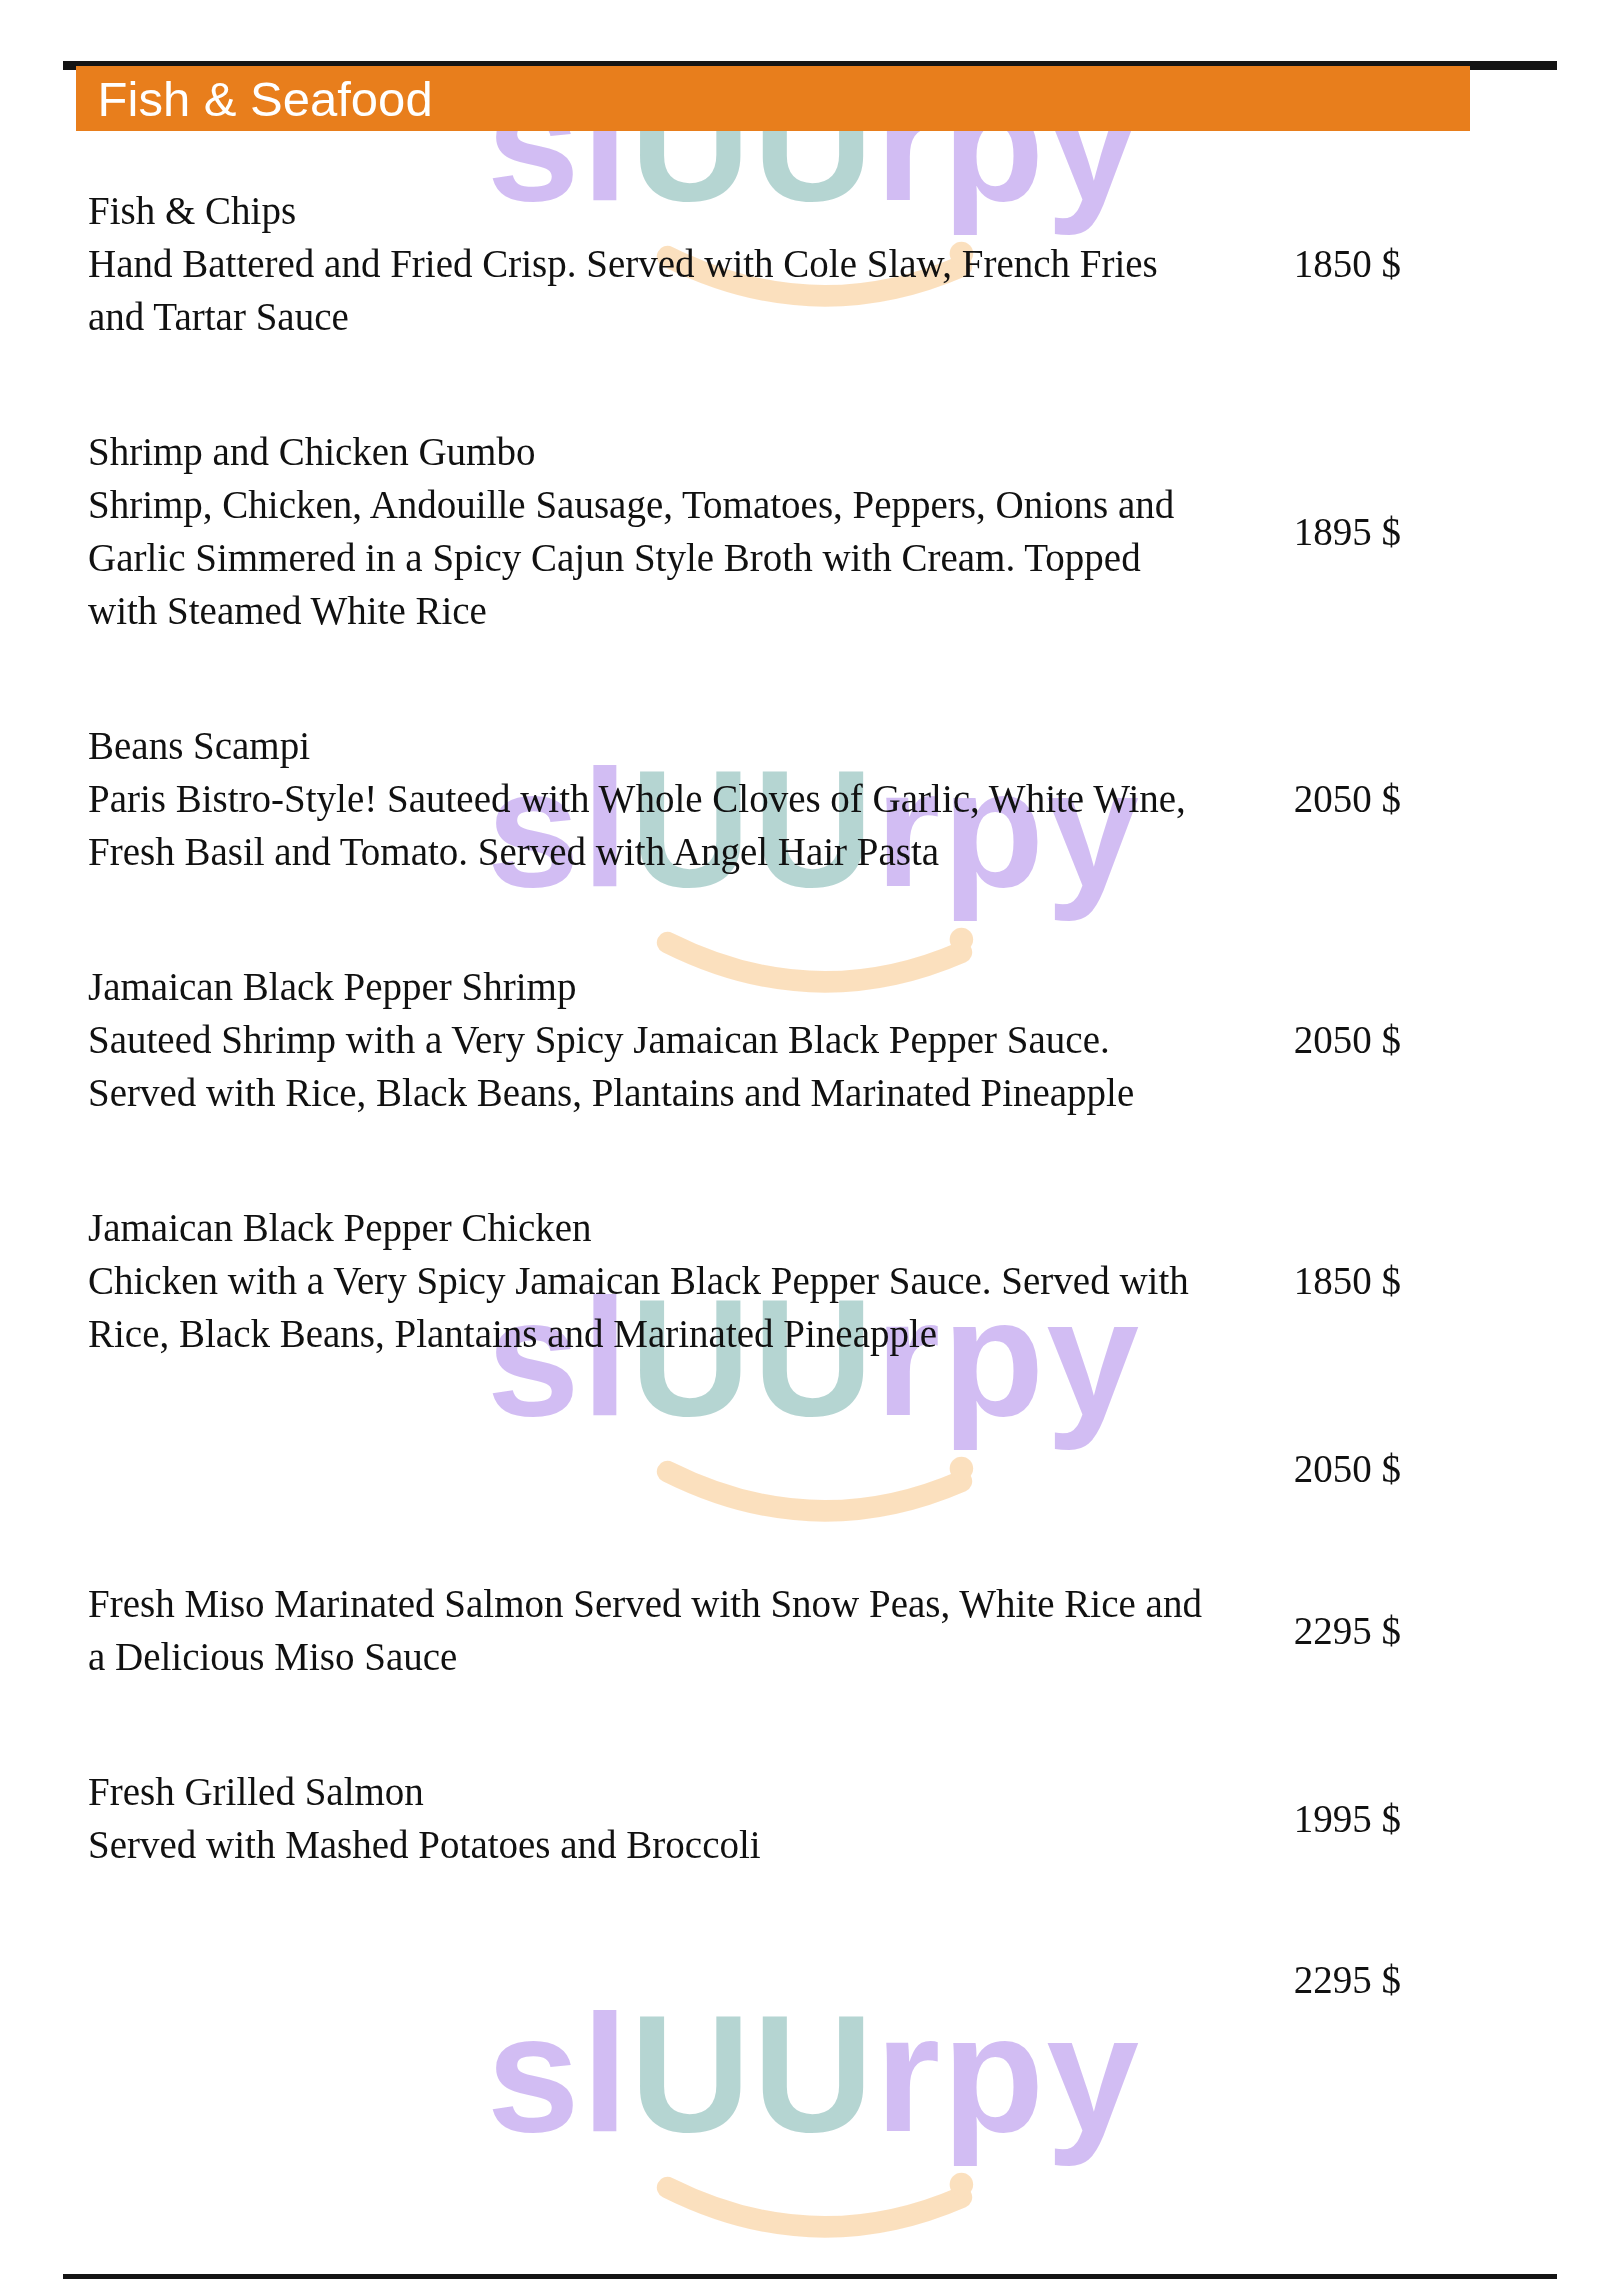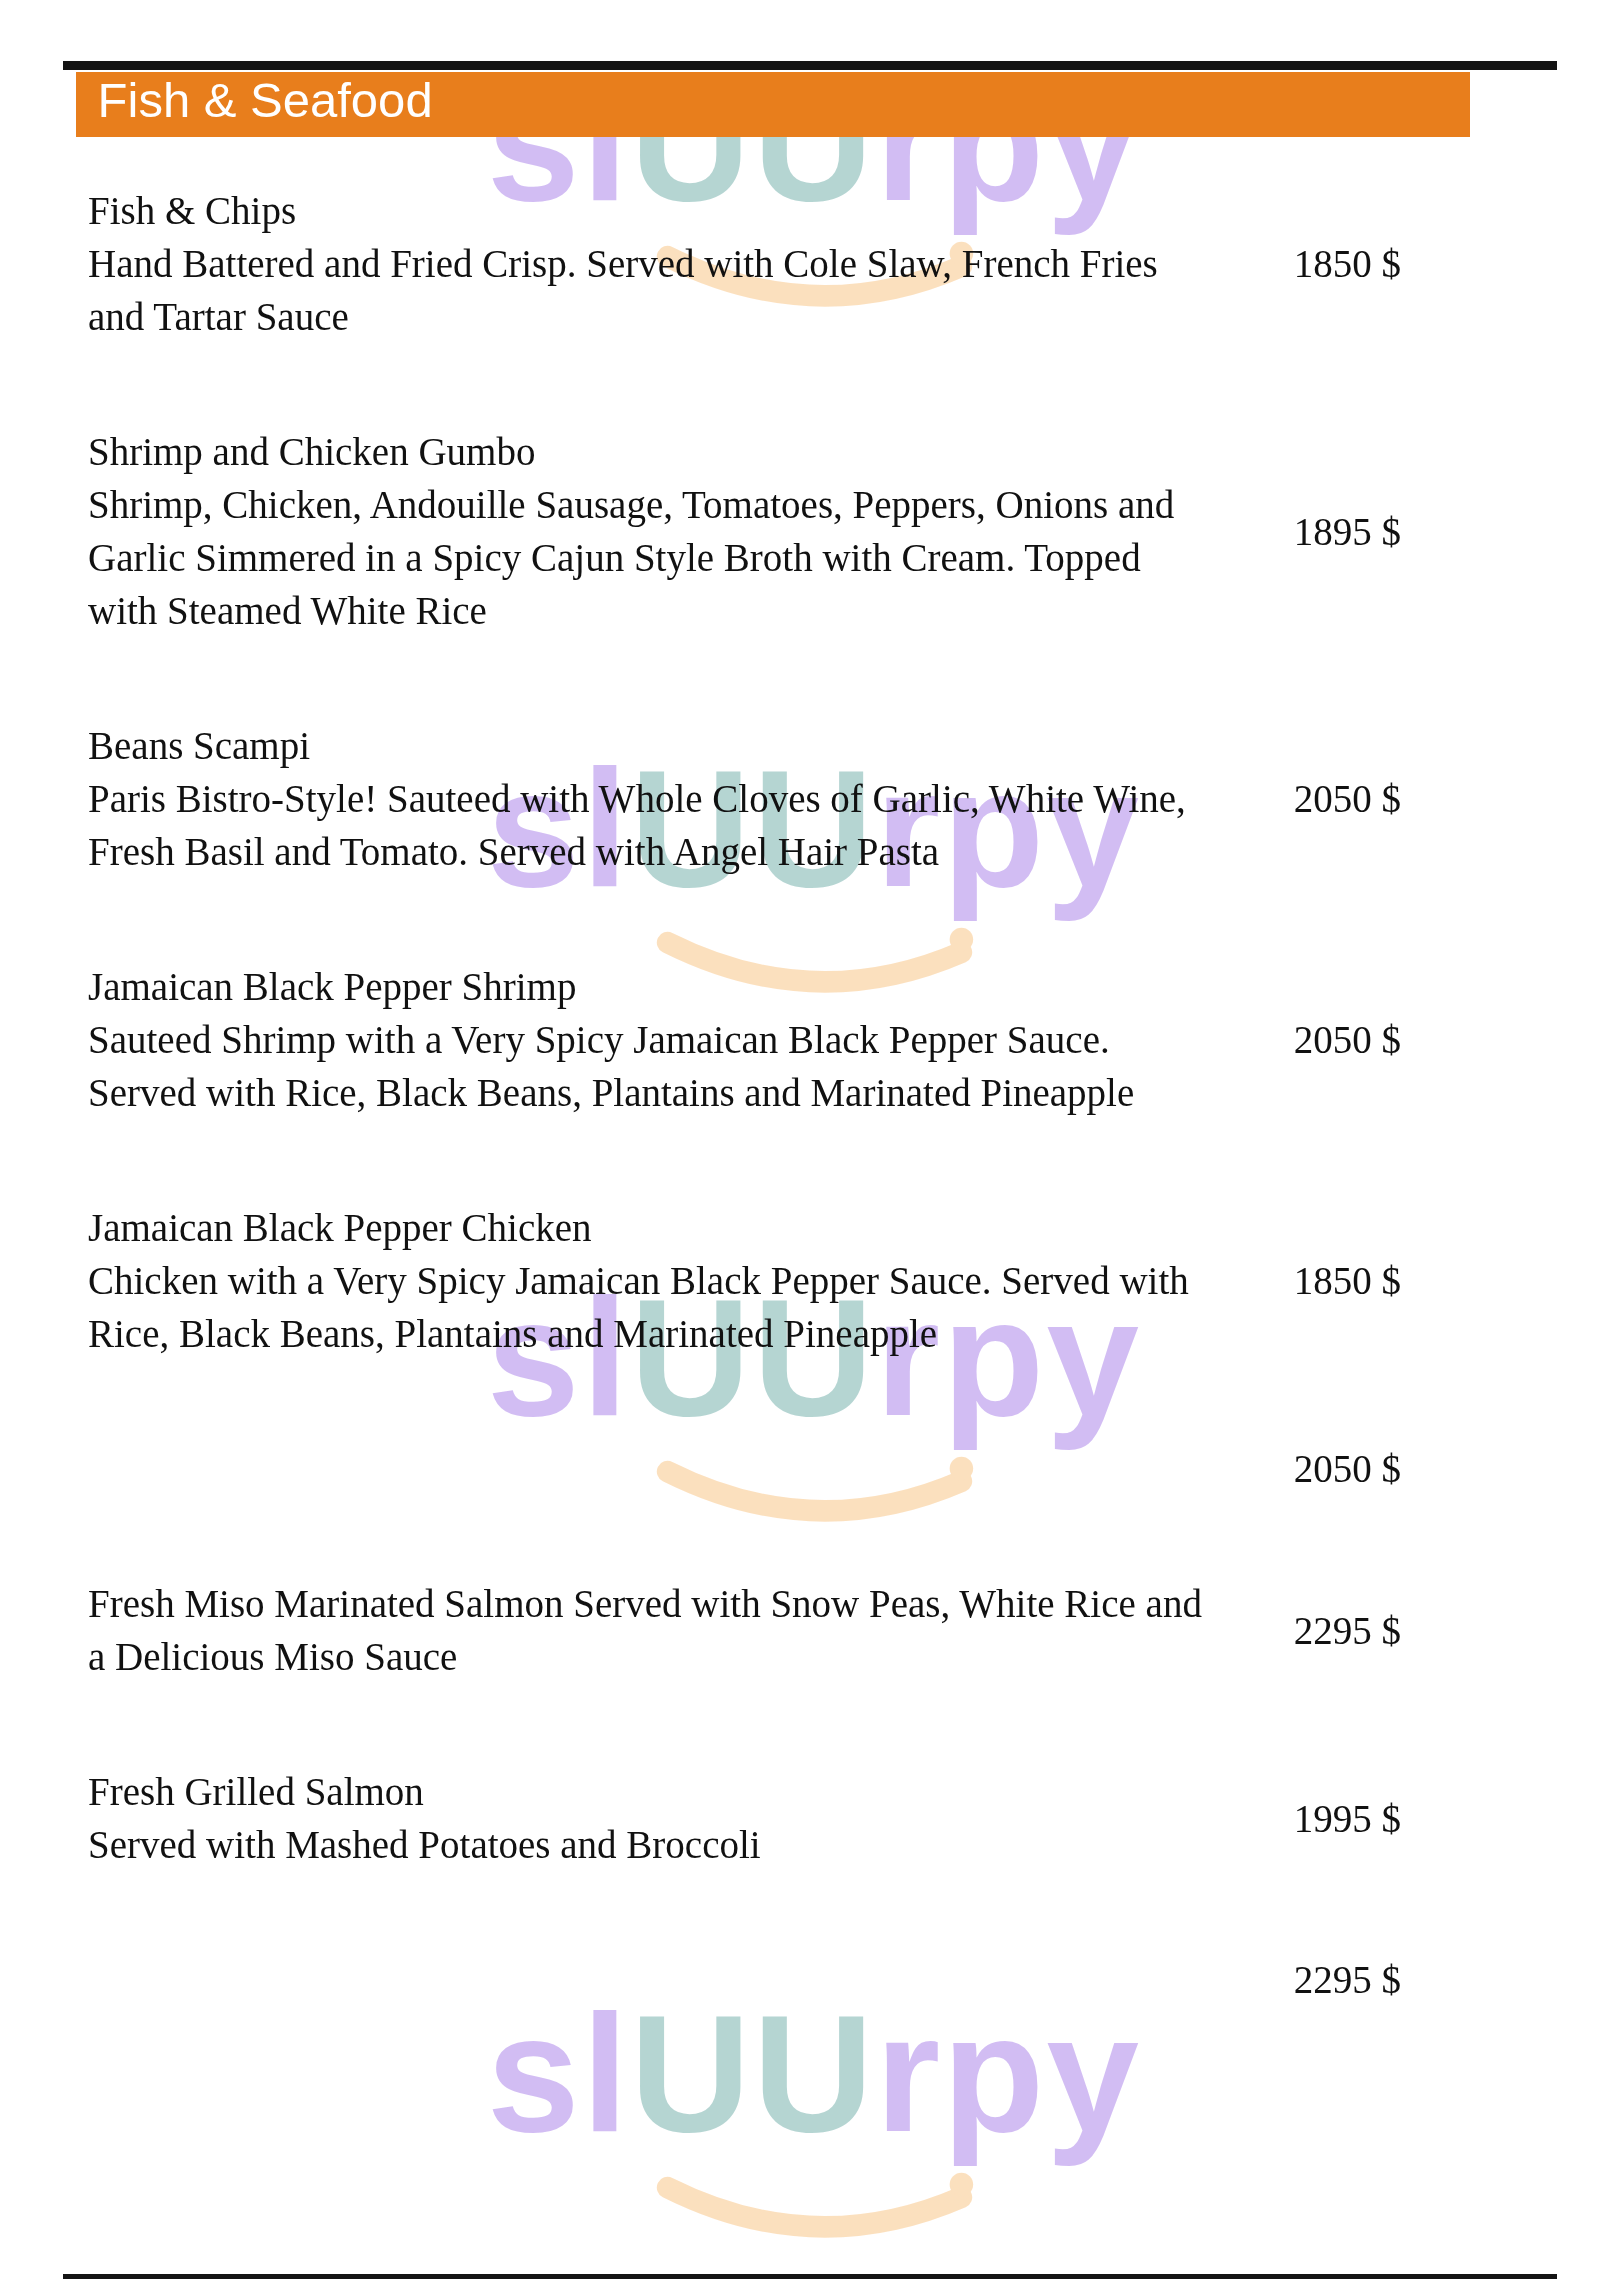--- a/index.html
+++ b/index.html
@@ -25,24 +25,24 @@
   .wm svg { display:block; margin:5.9px auto 0 auto; }
 
   
   .page { position:relative; z-index:1; }
 
   .top-rule {
     position:absolute; left:63px; top:61px;
     width:1494px; height:8.8px; background:#141414;
   }
   .header-bar {
-    position:absolute; left:76px; top:72px;
+    position:absolute; left:76px; top:66px;
     width:1394px; height:65px;
     background:#E87E1C;
-    display:flex; align-items:flex-start;
+    display:flex; align-items:center;
     padding-left:21.6px;
   }
   .header-title {
     font-family:"Liberation Sans", sans-serif;
     color:#ffffff; font-size:49px; font-weight:normal;
   }
 
   .menu {
     position:absolute; left:88px; top:184px;
     width:1313px;

